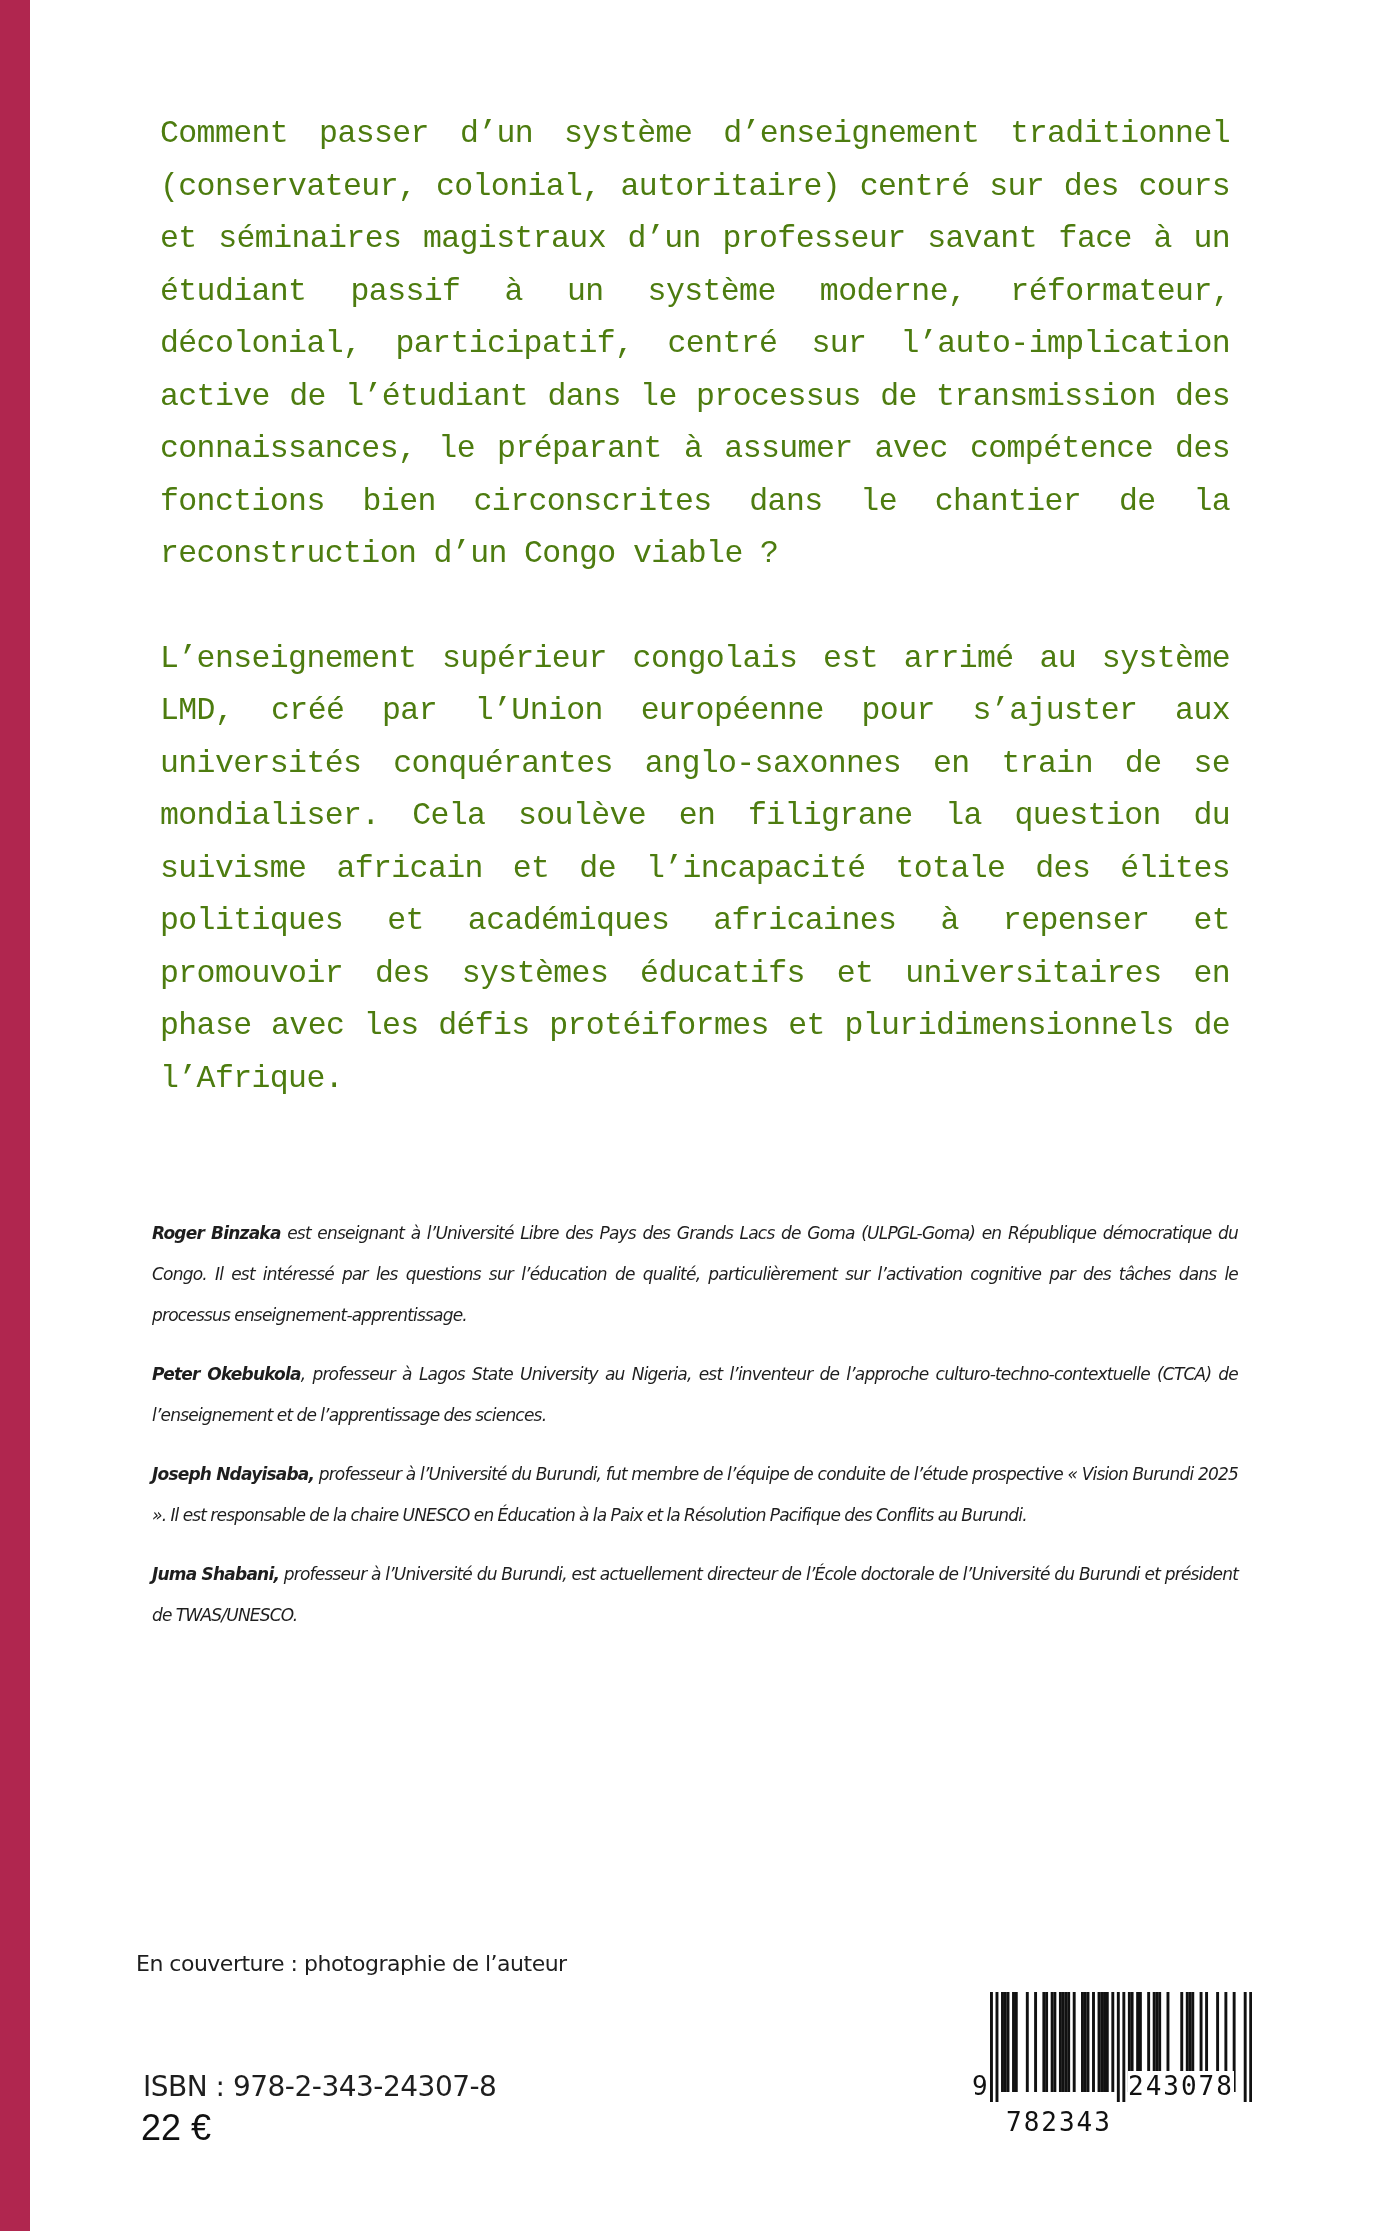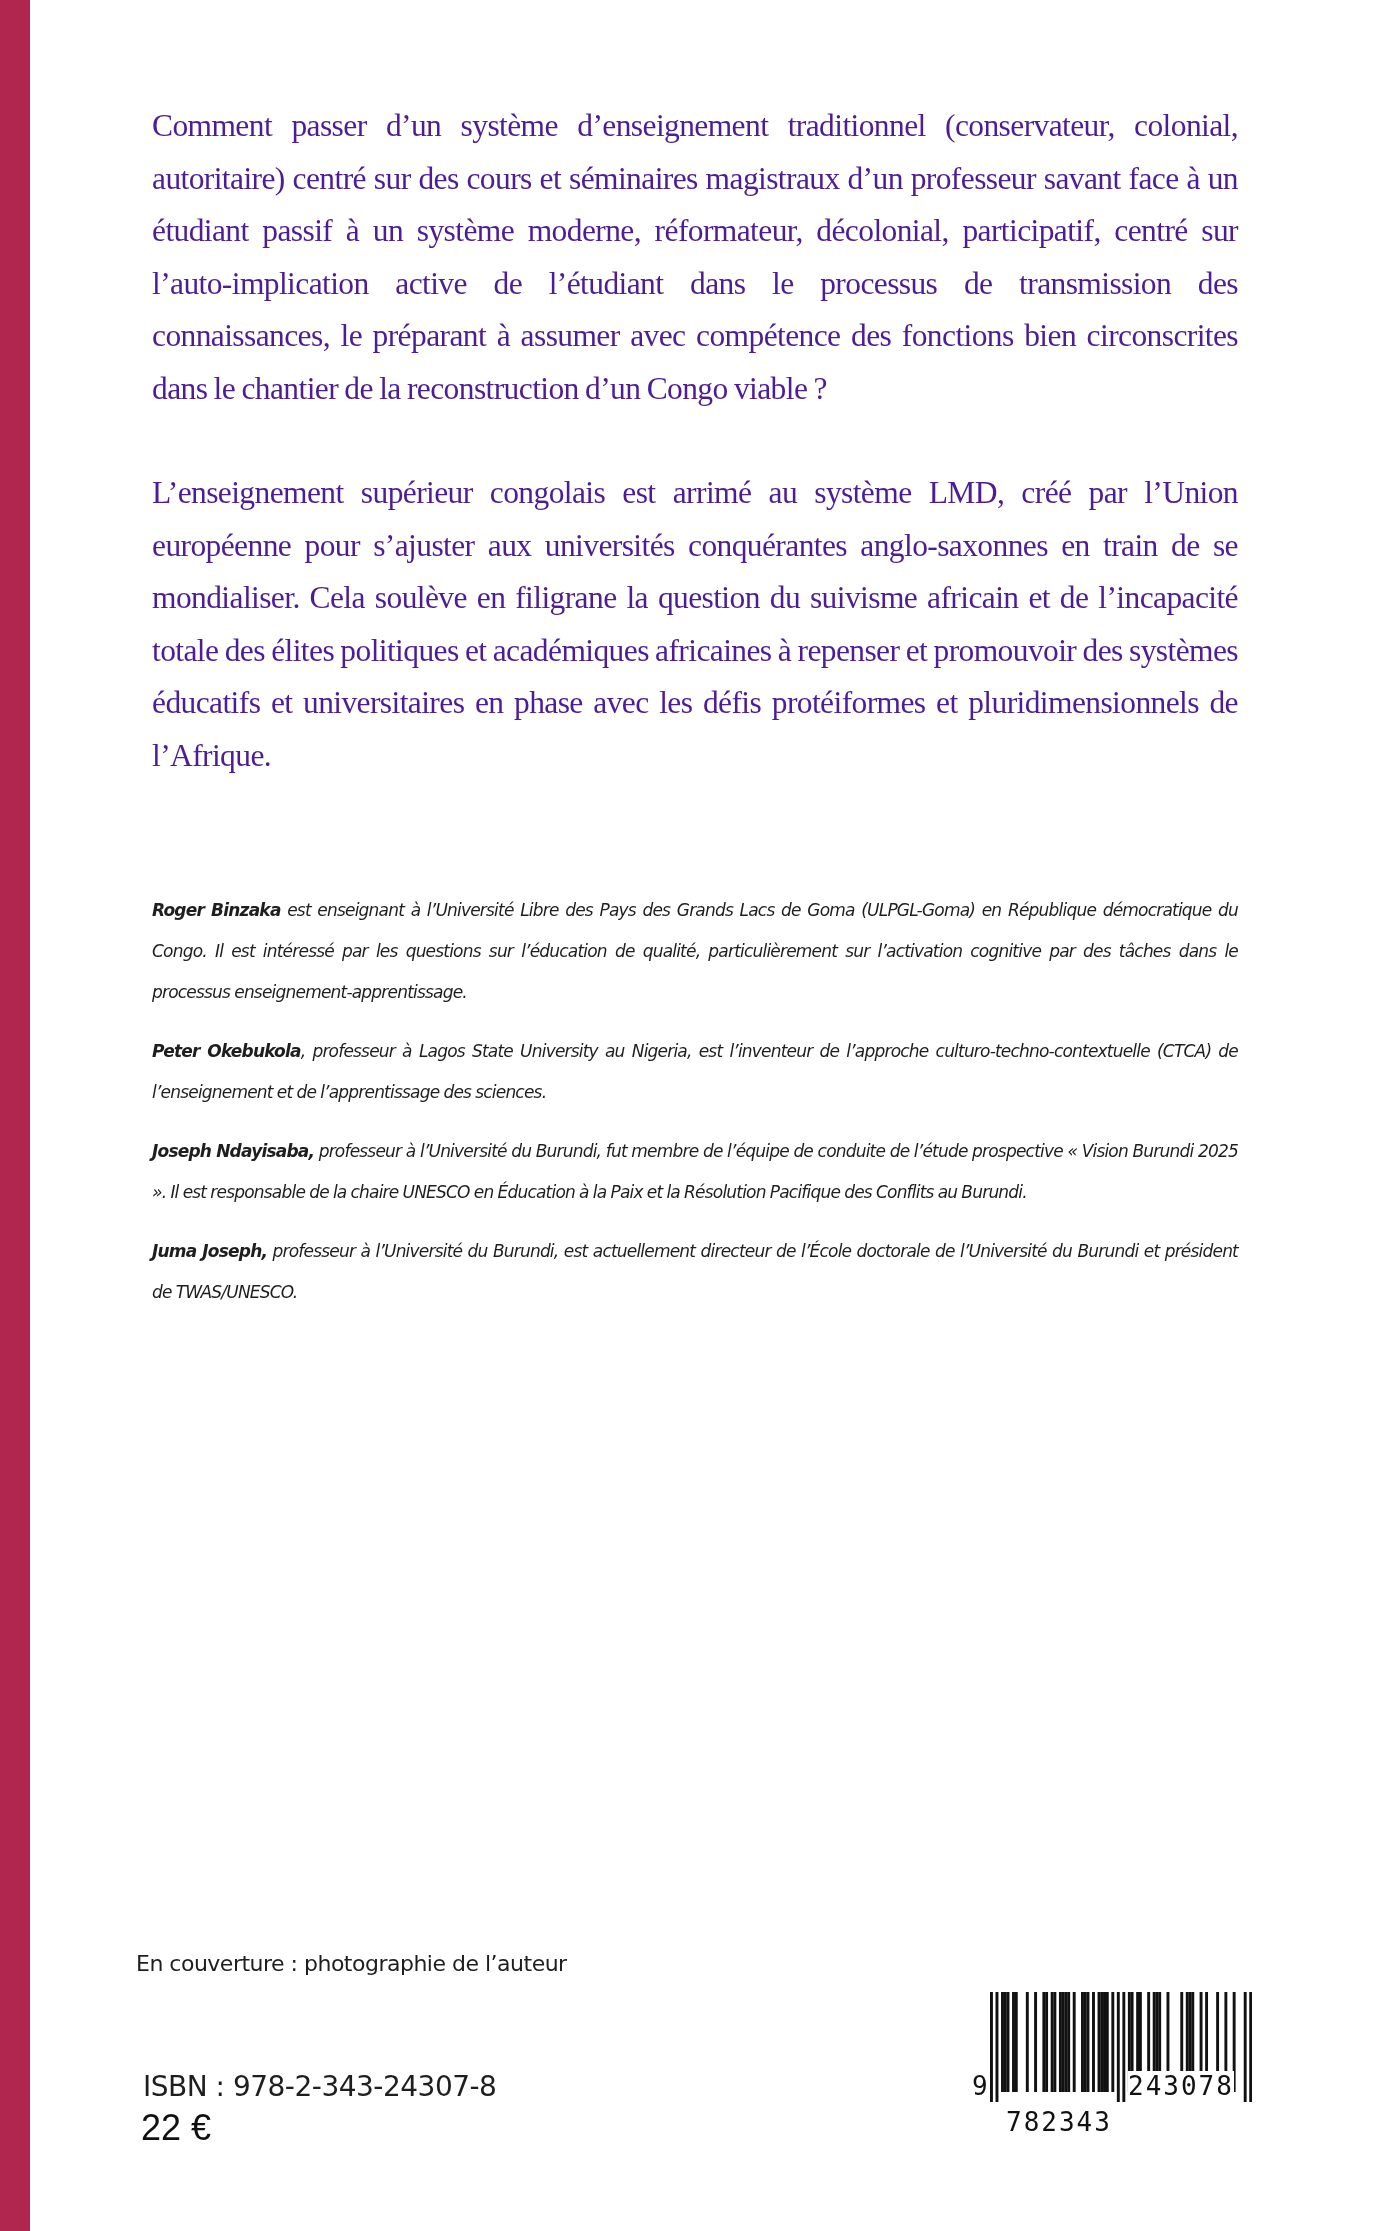--- a/index.html
+++ b/index.html
@@ -22,23 +22,23 @@
       height: 2231px;
       background: #B0264F;
     }
     .content {
       position: absolute;
       left: 152px;
       top: 100px;
       width: 1086px;
     }
     .blurb p {
-      margin: 0;
-      color: #4c1d95;
-      font-family: Liberation Serif, serif;
+      margin: 8px;
+      color: #4d7c0f;
+      font-family: Liberation Mono, monospace;
       font-size: 31.5px;
       line-height: 52.5px;
       text-align: justify;
       letter-spacing: -0.6px;
       word-spacing: -1px;
     }
     .blurb p + p {
       margin-top: 52px;
     }
     .bios {
@@ -127,21 +127,21 @@
     <p class="bio">
       <span class="author-name">Roger Binzaka</span><span> est enseignant à l’Université Libre des Pays des Grands Lacs de Goma (ULPGL-Goma) en République démocratique du Congo. Il est intéressé par les questions sur l’éducation de qualité, particulièrement sur l’activation cognitive par des tâches dans le processus enseignement-apprentissage.</span>
     </p>
     <p class="bio">
       <span class="author-name">Peter Okebukola</span><span>, professeur à Lagos State University au Nigeria, est l’inventeur de l’approche culturo-techno-contextuelle (CTCA) de l’enseignement et de l’apprentissage des sciences.</span>
     </p>
     <p class="bio">
       <span class="author-name">Joseph Ndayisaba,</span><span> professeur à l’Université du Burundi, fut membre de l’équipe de conduite de l’étude prospective « Vision Burundi 2025 ». Il est responsable de la chaire UNESCO en Éducation à la Paix et la Résolution Pacifique des Conflits au Burundi.</span>
     </p>
     <p class="bio">
-      <span class="author-name">Juma Joseph,</span><span> professeur à l’Université du Burundi, est actuellement directeur de l’École doctorale de l’Université du Burundi et président de TWAS/UNESCO.</span>
+      <span class="author-name">Juma Shabani,</span><span> professeur à l’Université du Burundi, est actuellement directeur de l’École doctorale de l’Université du Burundi et président de TWAS/UNESCO.</span>
     </p>
   </section>
 </div>
 
 <div class="cover-credit">En couverture : photographie de l’auteur</div>
 <div class="isbn">ISBN : 978-2-343-24307-8</div>
 <div class="price">22 €</div>
 
 <div class="barcode">
   <svg id="barcode-svg" width="262" height="110" viewBox="0 0 262 110">

